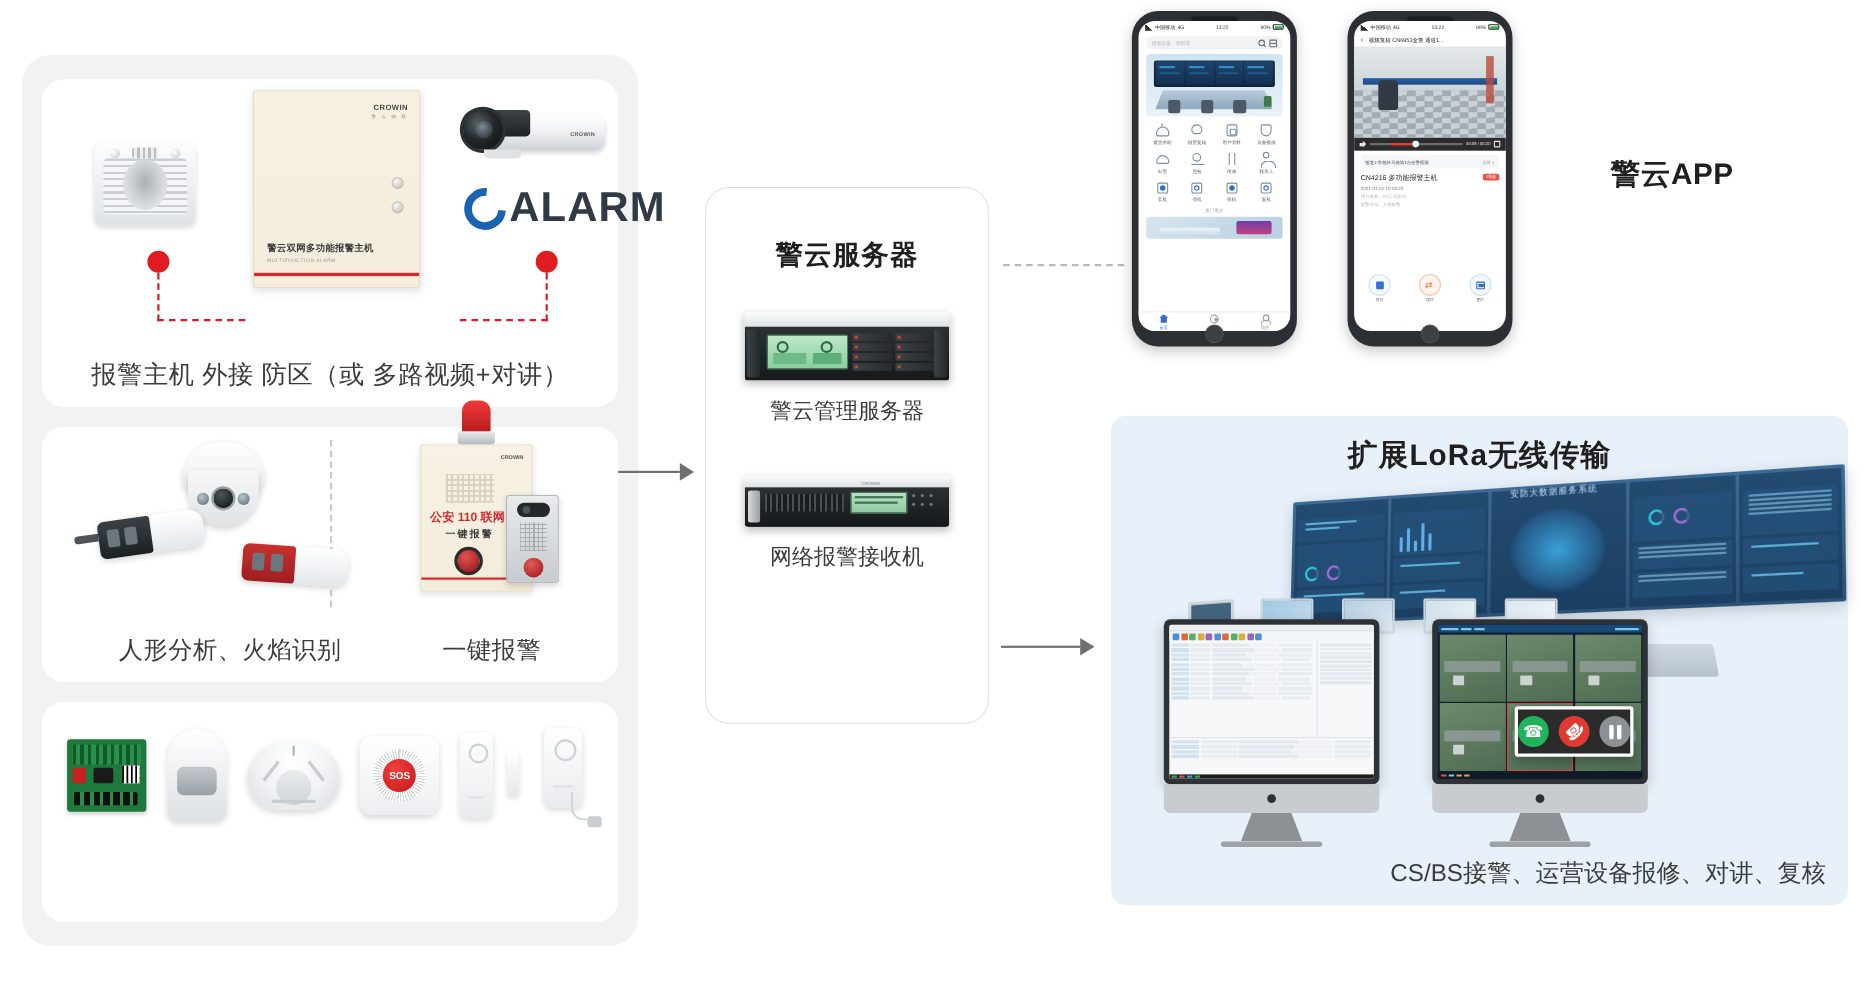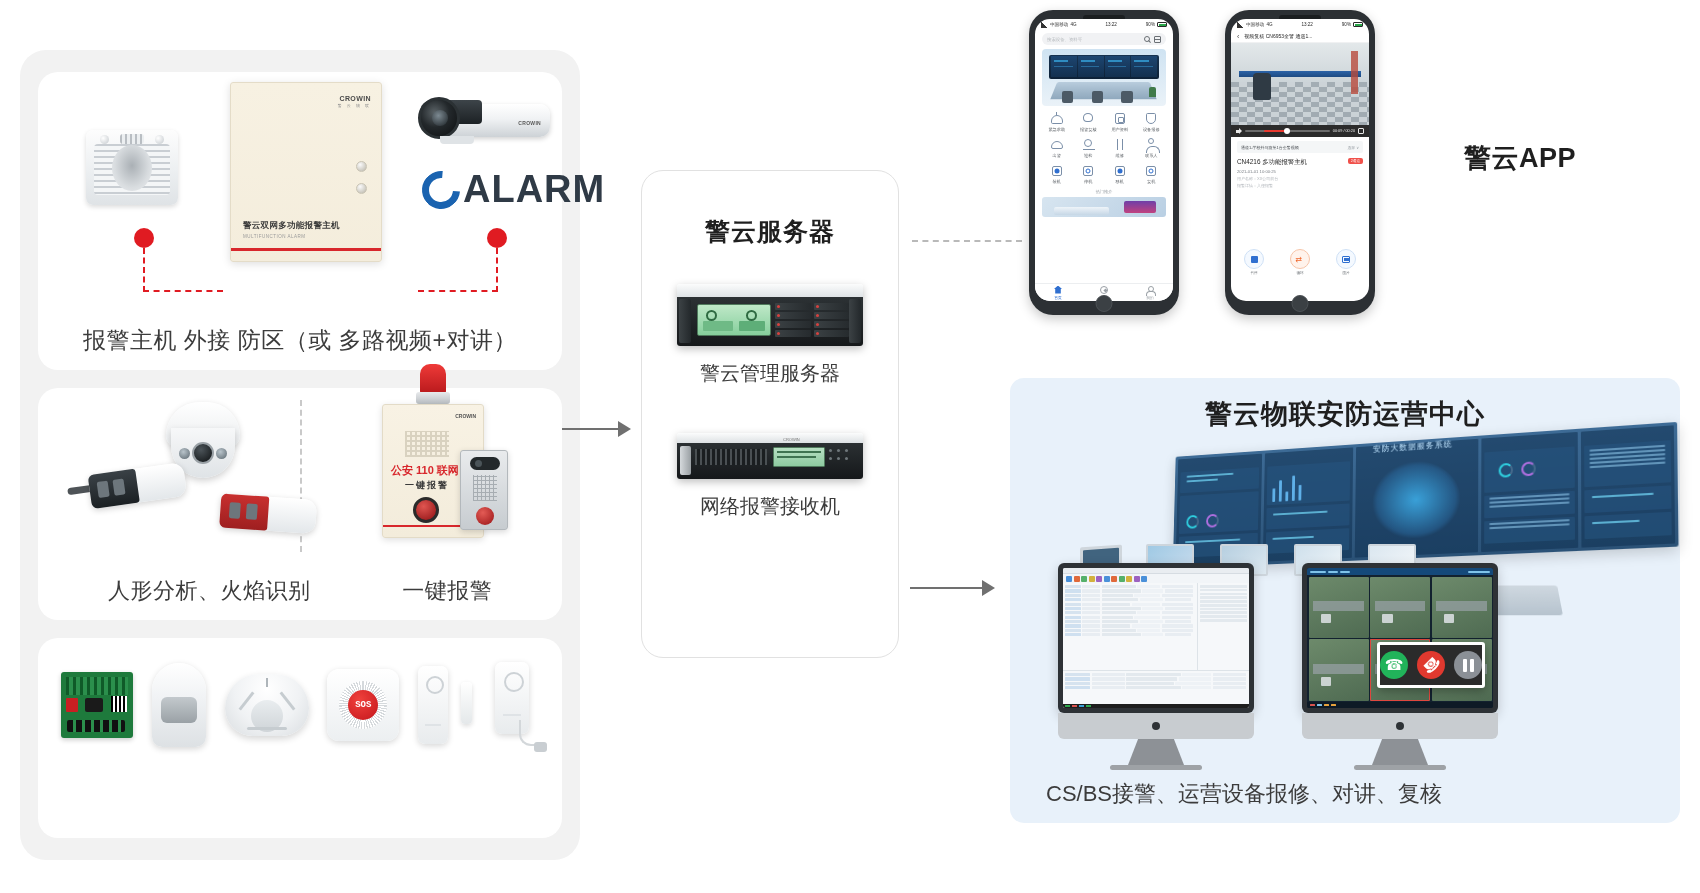--- a/index.html
+++ b/index.html
@@ -21,21 +21,21 @@
     border-radius: 26px;
     padding: 22px 18px;
     display: flex; flex-direction: column; gap: 18px;
   }
   .panel {
     background: #fff; border-radius: 20px;
     position: relative;
   }
   .panel-1 { height: 305px; }
   .panel-2 { height: 238px; }
-  .panel-3 { height: 205px; font-family: Liberation Mono, monospace; }
+  .panel-3 { height: 205px; }
   .panel-caption {
     position: absolute; left: 0; right: 0; bottom: 14px;
     text-align: center;
     font-size: 23px; color: #3c3c3c; letter-spacing: .5px;
   }
   .cap-sm { font-size: 22px; }
 
   
   .p1-stage { position: relative; width: 100%; height: 235px; }
   .siren {
@@ -746,21 +746,21 @@
     align-items:center; justify-content:center; color:#fff; font-size:15px;}
   .cb-green{ background:#21b35a; }
   .cb-red{ background:#e0392f; }
   .cb-gray{ background:#8b9096; }
   .cb-red .glyph { transform: rotate(135deg); display:block; }
   .pause-g { display:flex; gap:3px; }
   .pause-g i { display:block; width:4px; height:13px; background:#fff; border-radius:1px;}
 
   .op-caps {
     position:absolute; left:0; right:0; bottom:14px;
-    display:flex; justify-content:flex-start; padding:0 36px;
+    display:flex; justify-content:flex-end; padding:0 20px;
   }
   .op-cap { font-size:22px; color:#3c3c3c; }
 </style>
 </head>
 <body>
 
 <div class="stage">
 
   <div class="left-col">
 
@@ -1182,21 +1182,21 @@
       </div>
     </div>
     <span class="home-btn"></span>
   </div>
 
   <div class="app-label">
     <div class="app-title">警云APP</div>
   </div>
 
   <div class="opcenter">
-    <div class="op-title">警云物联安防运营中心</div>
+    <div class="op-title">扩展LoRa无线传输</div>
 
     <div class="bigwall">
       <div class="bw-head">安防大数据服务系统</div>
       <div class="bw-col">
         <span class="bw-card">
           <span class="bw-line" style="top:4px; width:60%;"></span>
           <span class="bw-line" style="top:9px; width:40%;"></span>
         </span>
         <span class="bw-card tall">
           <span class="bw-donut" style="left:8px; bottom:5px;"></span>

